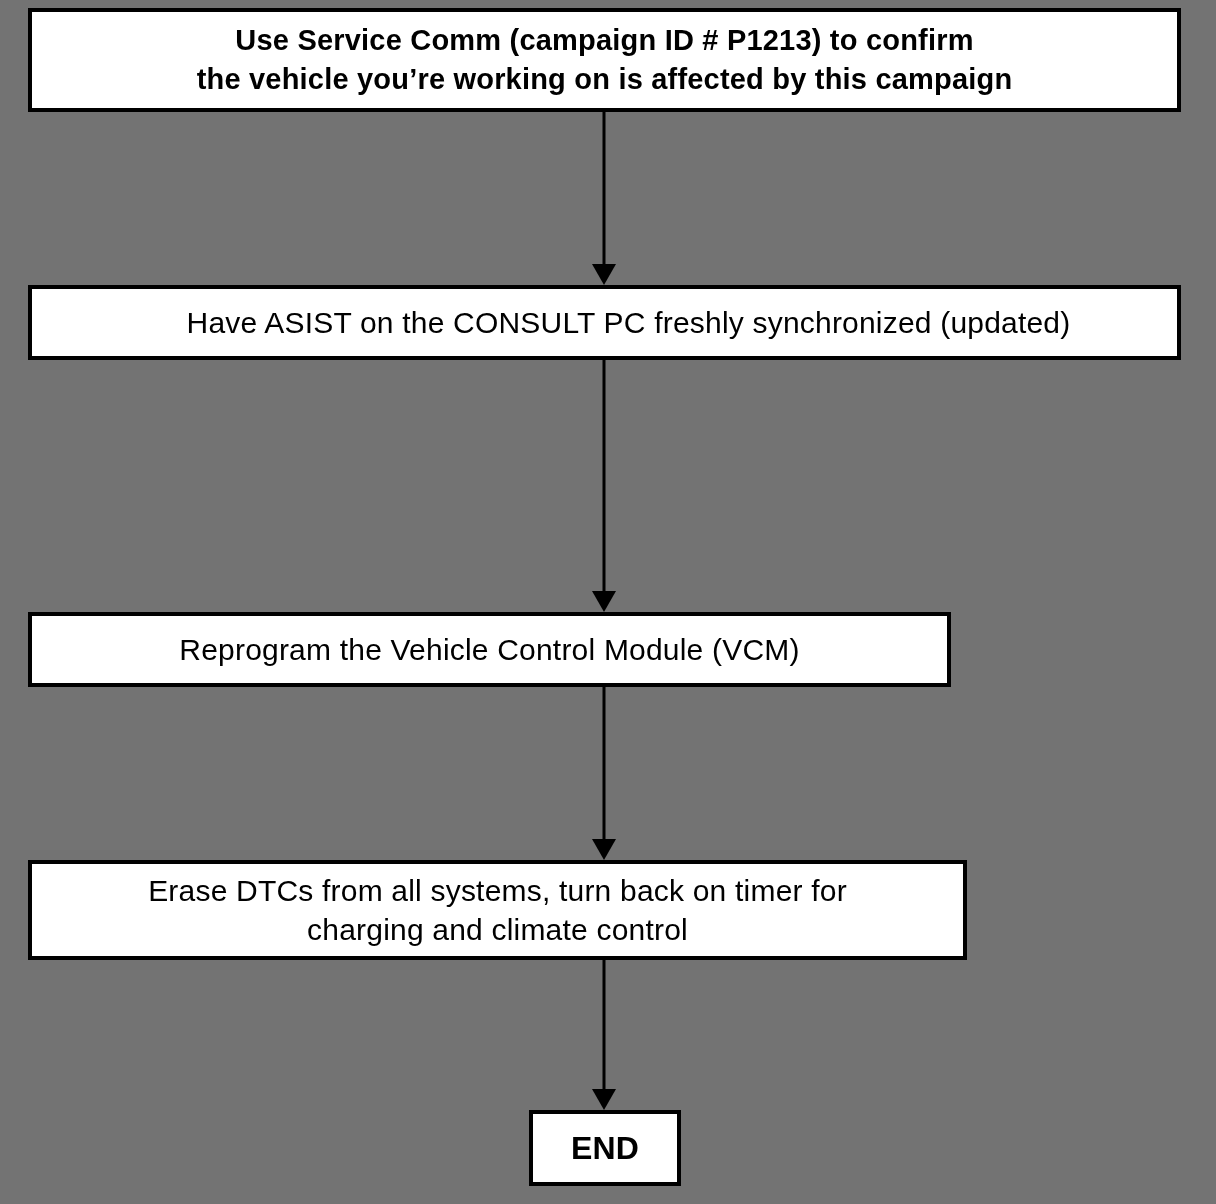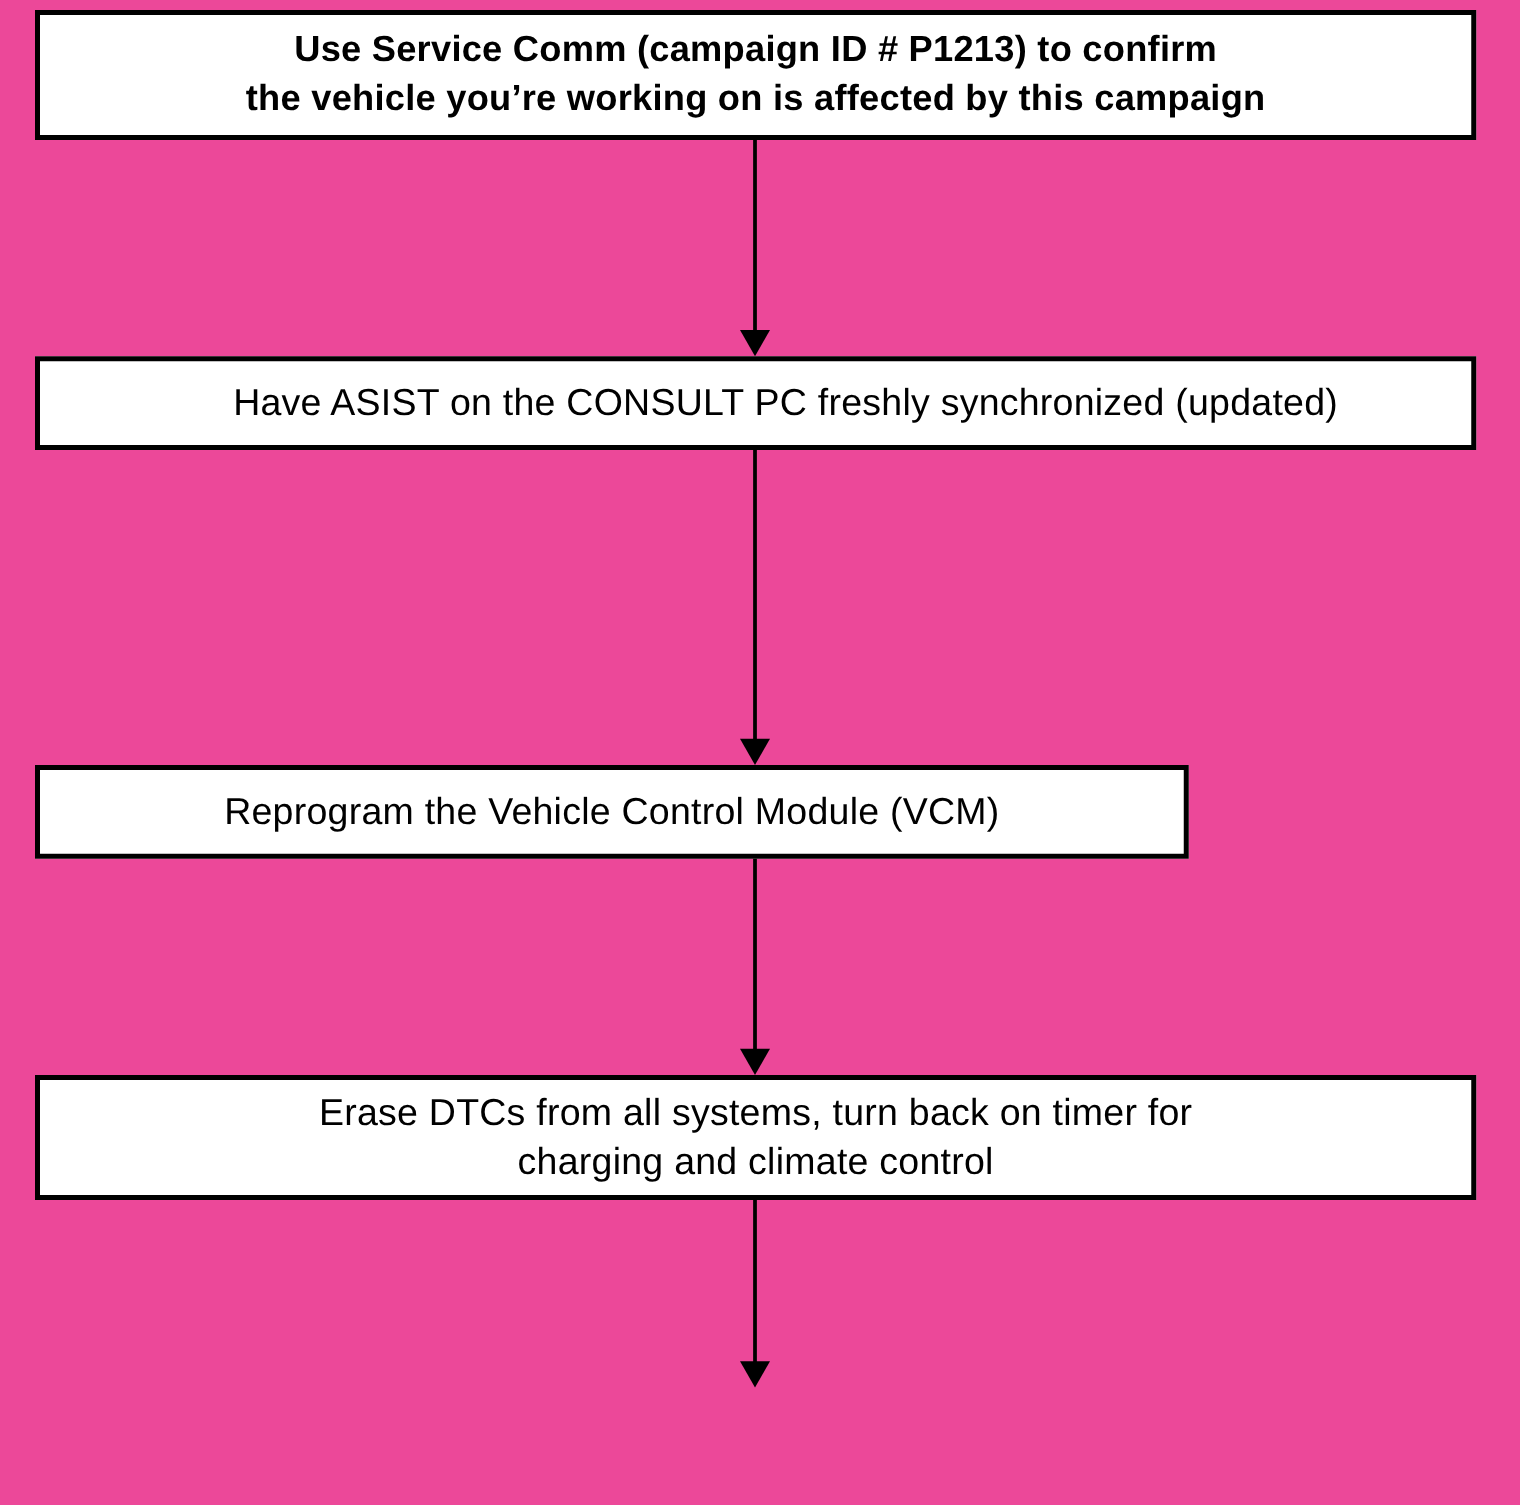--- a/index.html
+++ b/index.html
@@ -10,21 +10,21 @@
   body {
     width: 1216px;
     height: 1204px;
     position: relative;
     font-family: "Liberation Sans", sans-serif;
     color: #000000;
   }
   .canvas {
     position: absolute;
     inset: 0;
-    background: #ec4899;
+    background: #737373;
   }
   .node {
     position: absolute;
     box-sizing: border-box;
     border: 4px solid #000000;
     background: #ffffff;
     display: flex;
     align-items: center;
     justify-content: center;
     text-align: center;
@@ -40,21 +40,21 @@
     left: 28px;  top: 8px;    width: 1153px; height: 104px;
     font-size: 29px;
   }
   .node.step2 {
     left: 28px;  top: 285px;  width: 1153px; height: 75px; padding-left: 48px;
   }
   .node.step3 {
     left: 28px;  top: 612px;  width: 923px; height: 75px;
   }
   .node.step4 {
-    left: 28px;  top: 860px;  width: 1153px; height: 100px;
+    left: 28px;  top: 860px;  width: 939px; height: 100px;
   }
   .node.end {
     left: 529px; top: 1110px; width: 152px;  height: 76px;
     font-size: 32px;
   }
   .arrow {
     position: absolute;
     width: 24px;
     left: 592px;
   }
@@ -111,14 +111,15 @@
   </div>
 
   <div class="node step4">Erase DTCs from all systems, turn back on timer for
 charging and climate control</div>
 
   <div class="arrow a4">
     <div class="stem"></div>
     <div class="head"></div>
   </div>
 
+  <div class="node bold end">END</div>
 
 </div>
 
 </body></html>

